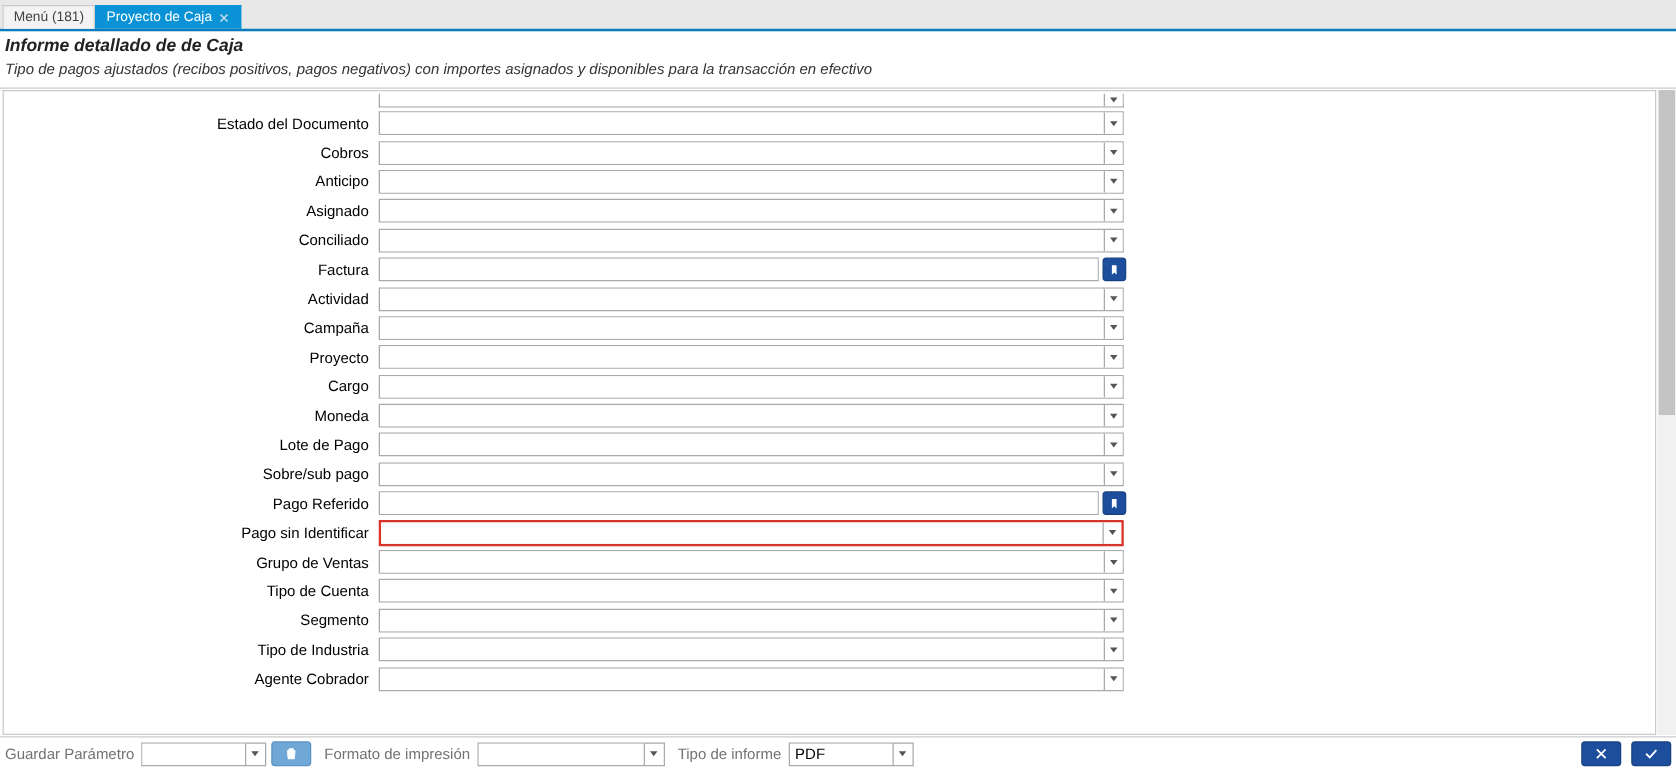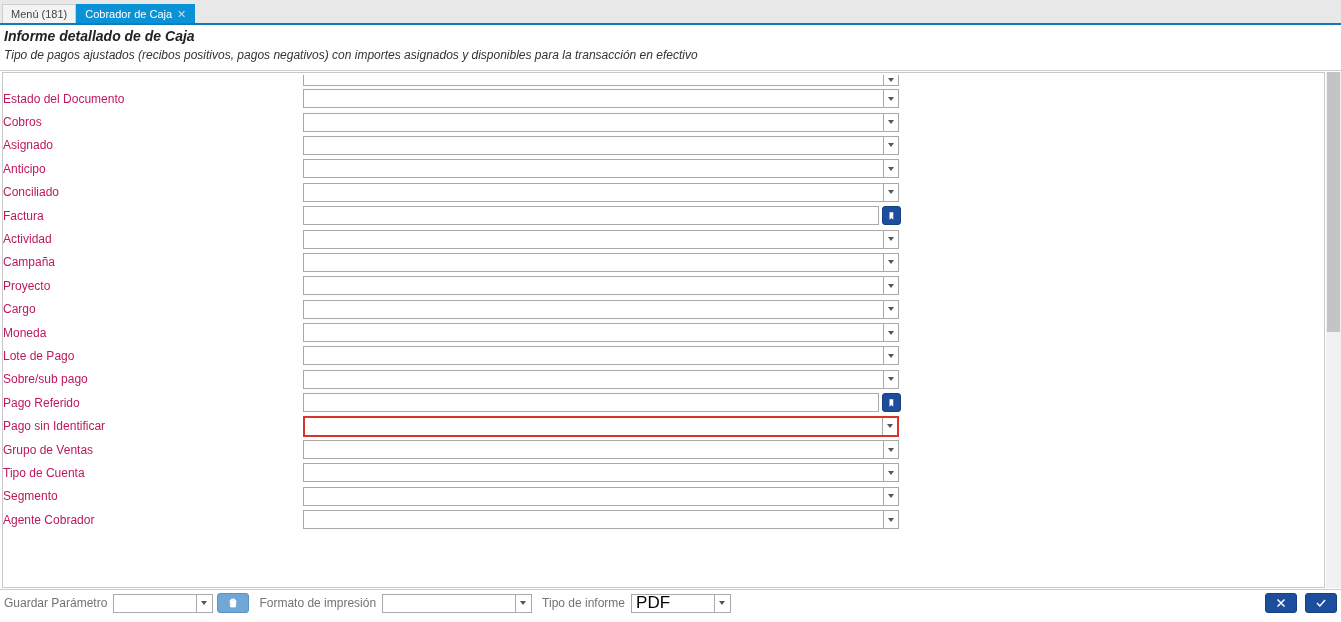--- a/index.html
+++ b/index.html
@@ -13,57 +13,57 @@
   .header-area { border-bottom: 1px solid #ccc; padding: 2px 4px 6px 4px; font-style: italic; }
   .page-title { font-size: 14px; font-weight: bold; color: #222; padding: 1px 0 4px 0; }
   .page-subtitle { font-size: 12px; color: #333; padding-bottom: 2px; }
   .content-wrap { position: relative; height: 519px; border-bottom: 1px solid #ccc; }
   .scroll-area { position: absolute; left: 2px; right: 16px; top: 1px; bottom: 1px; overflow: hidden; border: 1px solid #c9c9c9; border-top: 1px solid #c9c9c9; }
   .scrollbar { position: absolute; right: 0; top: 1px; bottom: 1px; width: 15px; background: #f1f1f1; }
   .scrollbar-thumb { position: absolute; left: 1px; right: 1px; top: 0; height: 260px; background: #c4c4c4; border-radius: 0; }
   .form-rows { padding-top: 0; }
   .row { display: flex; align-items: center; height: 23.4px; }
   .row.first { height: 14px; }
-  .row-label { width: 300px; padding-right: 8px; font-size: 12px; color: #be185d; }
+  .row-label { width: 300px; text-align: right; padding-right: 8px; font-size: 12px; color: #000000; }
   .row.first .row-label { visibility: hidden; }
   .row-field { flex: 0 0 596px; position: relative; }
   .combo, .textbox { width: 596px; height: 19px; border: 1px solid #a9a9a9; background: #fff; display: flex; align-items: center; }
   .combo .combo-input { flex: 1; height: 100%; border: none; outline: none; padding: 0 4px; font-size: 12px; }
   .combo .combo-btn { width: 15px; height: 17px; border-left: 1px solid #a9a9a9; display: flex; align-items: center; justify-content: center; cursor: pointer; background: #fff; }
   .caret-down { width: 0; height: 0; border-left: 3.5px solid transparent; border-right: 3.5px solid transparent; border-top: 4px solid #555; }
   .row.first .combo { height: 11px; border-top: none; }
   .row.first .combo .combo-btn { height: 10px; }
   .textbox input { width: 100%; height: 100%; border: none; outline: none; padding: 0 4px; font-size: 12px; }
   .row.highlight .combo { border: 2px solid #d8342a; height: 21px; }
   .lookup-btn { width: 19px; height: 19px; margin-left: 3px; background: #1d4e9e; border: 1px solid #16407f; border-radius: 3px; display: flex; align-items: center; justify-content: center; cursor: pointer; }
   .lookup-btn svg { width: 10px; height: 10px; }
   .footer { height: 24px; display: flex; align-items: center; padding: 2px 4px 0 4px; gap: 4px; }
   .footer-label { font-size: 12px; color: #737373; padding-right: 2px; }
   .footer-combo { height: 19px; border: 1px solid #a9a9a9; display: flex; align-items: center; background: #fff; }
-  .footer-combo input { border: none; outline: none; height: 100%; padding: 0 4px; font-size: 17px; }
+  .footer-combo input { border: none; outline: none; height: 100%; padding: 0 4px; font-size: 12px; }
   .footer-combo .combo-btn { width: 15px; height: 17px; border-left: 1px solid #a9a9a9; display: flex; align-items: center; justify-content: center; cursor: pointer; }
   .icon-btn { width: 32px; height: 20px; background: #6fa7d6; border: 1px solid #5b93c2; border-radius: 3px; display: flex; align-items: center; justify-content: center; cursor: pointer; }
   .icon-btn svg { width: 12px; height: 12px; }
   .footer-spacer { flex: 1; }
   .action-btn { width: 32px; height: 20px; border-radius: 3px; display: flex; align-items: center; justify-content: center; cursor: pointer; margin-left: 4px; }
   .action-btn.cancel { background: #1d4e9e; border: 1px solid #16407f; }
   .action-btn.ok { background: #1d4e9e; border: 1px solid #16407f; }
   .action-btn svg { width: 14px; height: 14px; }
 </style>
 </head>
 <body>
 
 <div class="top-strip"></div>
 
 <div class="tab-bar">
   <div class="tab inactive">
     <span>Menú (181)</span>
   </div>
   <div class="tab active">
-    <span>Cobrador de Caja</span>
+    <span>Proyecto de Caja</span>
     <span class="tab-close">✕</span>
   </div>
 </div>
 
 <div class="header-area">
   <div class="page-title">Informe detallado de de Caja</div>
   <div class="page-subtitle">Tipo de pagos ajustados (recibos positivos, pagos negativos) con importes asignados y disponibles para la transacción en efectivo</div>
 </div>
 
 <div class="content-wrap">
@@ -96,32 +96,32 @@
           <div class="row-field">
             <div class="combo">
               <input class="combo-input" style="">
               <div class="combo-btn">
                 <div class="caret-down"></div>
               </div>
             </div>
           </div>
         </div>
         <div class="row">
+          <div class="row-label">Anticipo</div>
+          <div class="row-field">
+            <div class="combo">
+              <input class="combo-input" style="">
+              <div class="combo-btn">
+                <div class="caret-down"></div>
+              </div>
+            </div>
+          </div>
+        </div>
+        <div class="row">
           <div class="row-label">Asignado</div>
-          <div class="row-field">
-            <div class="combo">
-              <input class="combo-input" style="">
-              <div class="combo-btn">
-                <div class="caret-down"></div>
-              </div>
-            </div>
-          </div>
-        </div>
-        <div class="row">
-          <div class="row-label">Anticipo</div>
           <div class="row-field">
             <div class="combo">
               <input class="combo-input" style="">
               <div class="combo-btn">
                 <div class="caret-down"></div>
               </div>
             </div>
           </div>
         </div>
         <div class="row">
@@ -266,20 +266,31 @@
             <div class="combo">
               <input class="combo-input" style="">
               <div class="combo-btn">
                 <div class="caret-down"></div>
               </div>
             </div>
           </div>
         </div>
         <div class="row">
           <div class="row-label">Segmento</div>
+          <div class="row-field">
+            <div class="combo">
+              <input class="combo-input" style="">
+              <div class="combo-btn">
+                <div class="caret-down"></div>
+              </div>
+            </div>
+          </div>
+        </div>
+        <div class="row">
+          <div class="row-label">Tipo de Industria</div>
           <div class="row-field">
             <div class="combo">
               <input class="combo-input" style="">
               <div class="combo-btn">
                 <div class="caret-down"></div>
               </div>
             </div>
           </div>
         </div>
         <div class="row">

